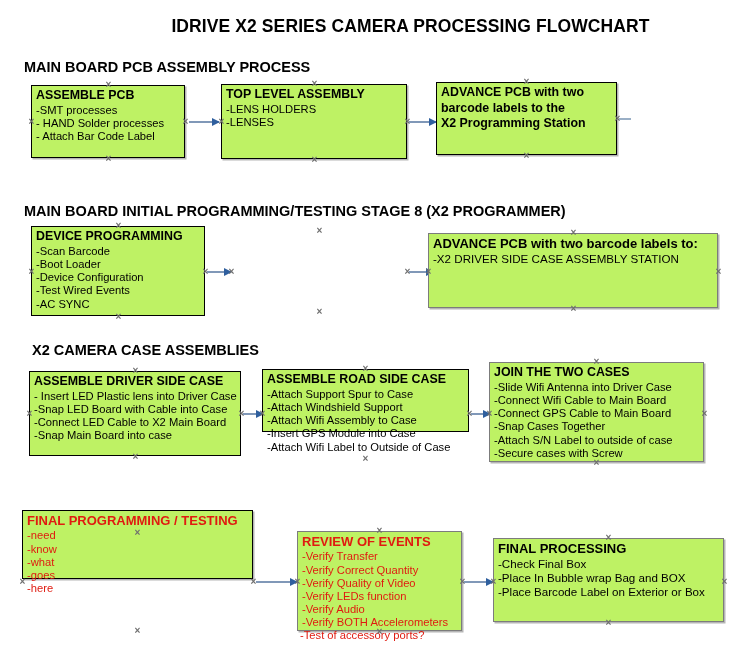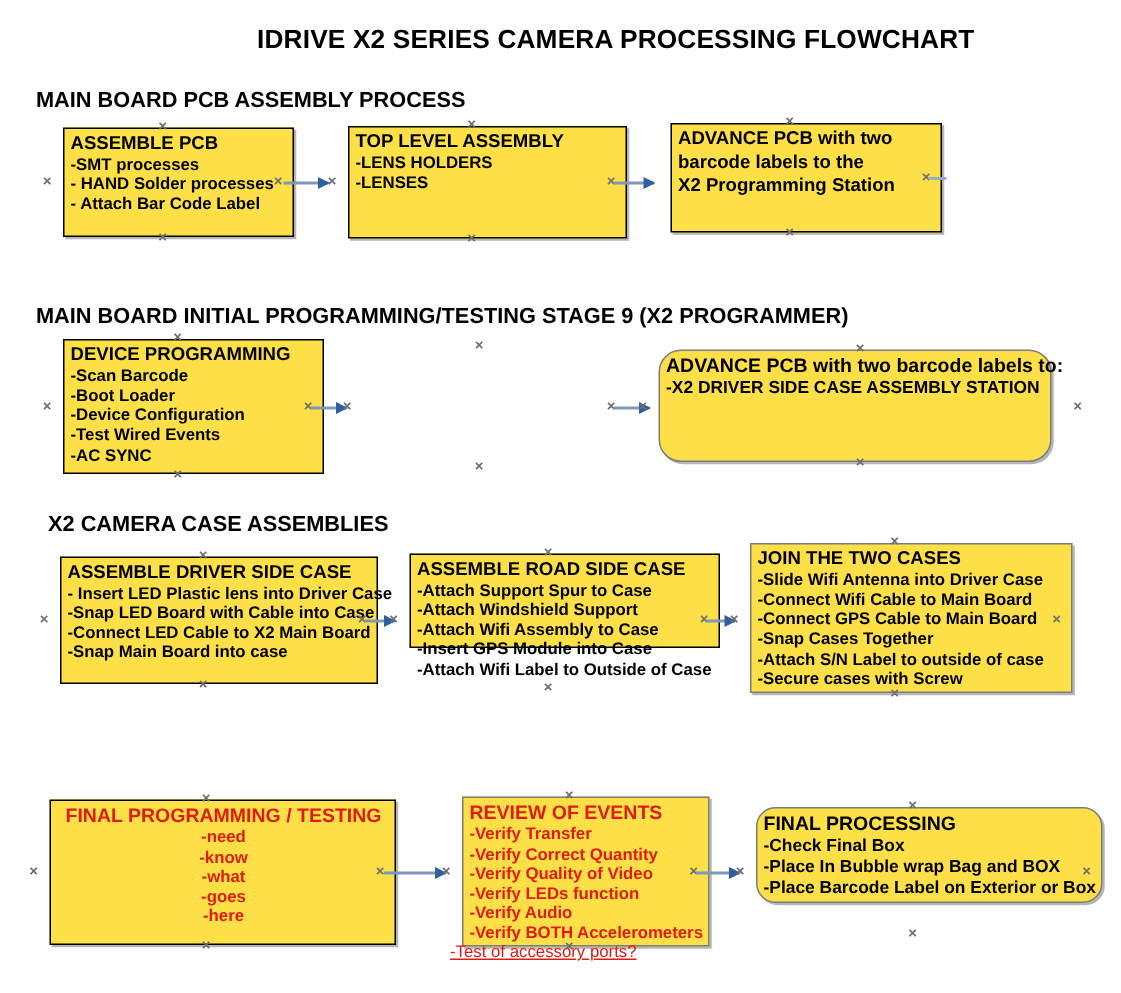--- a/index.html
+++ b/index.html
@@ -16,44 +16,43 @@
     font-size:17.5px;font-weight:bold;color:#000000;letter-spacing:.1px;margin-left:37px;
   }
   .section-head{
     position:absolute;font-size:14.5px;font-weight:bold;color:#000;
     white-space:nowrap;letter-spacing:0px;
   }
   .section-head .accent{color:#e01b10;}
 
   
   .box{
-    position:absolute;background:#fde047;
+    position:absolute;background:#bef264;
     box-sizing:border-box;
-    margin-left:11px;
   }
   .box.dark{border:1.4px solid #000;}
   .box.grey{border:1.6px solid #7c7c7c;}
   .box.shadow{box-shadow:1.5px 1.5px 0 rgba(120,120,120,.55);}
   .box-inner{
     position:absolute;left:4px;right:3px;top:2px;
     line-height:1.18;
   }
   .b-title{
     font-size:12.4px;font-weight:bold;color:#000;white-space:nowrap;
     margin-bottom:1px;
   }
-  .b-line{font-size:11.2px;color:#000;white-space:nowrap;font-weight:bold;}
+  .b-line{font-size:11.2px;color:#000;white-space:nowrap;}
   .red .b-title{color:#e01b10;}
   .red .b-line{color:#e01b10;}
   .t13 .b-title{font-size:13px;}
   .t12 .b-line{font-size:11.6px;}
 
   
   .overflow-line{
-    position:absolute;font-size:11.2px;color:#e01b10;white-space:nowrap;text-decoration:underline;
+    position:absolute;font-size:11.2px;color:#e01b10;white-space:nowrap;
   }
 
   
   .arrow{position:absolute;height:2px;background:#8098b8;}
   .arrow::after{
     content:"";position:absolute;right:-1px;top:50%;
     transform:translateY(-50%);
     width:0;height:0;
     border-top:4.5px solid transparent;
     border-bottom:4.5px solid transparent;
@@ -117,21 +116,21 @@
       <div class="b-title">barcode labels to the</div>
       <div class="b-title"> X2 Programming Station</div>
     </div>
   </div>
   <span class="hx" style="left:522px;top:77px;"></span>
   <span class="hx" style="left:522px;top:151px;"></span>
   <span class="hx" style="left:613px;top:114px;"></span>
   <div class="stub" style="left:619px;top:118px;width:12px;"></div>
 
   <div class="section-head" style="left:24px;top:203px;">
-    <span>MAIN BOARD INITIAL PROGRAMMING/TESTING STAGE 9 (X2 PROGRAMMER)</span>
+    <span>MAIN BOARD INITIAL PROGRAMMING/TESTING STAGE 8 (X2 PROGRAMMER)</span>
   </div>
 
   <div class="box dark" style="left:31px;top:226px;width:174px;height:90px;">
     <div class="box-inner">
       <div class="b-title">DEVICE PROGRAMMING</div>
       <div class="b-line">-Scan Barcode</div>
       <div class="b-line">-Boot Loader</div>
       <div class="b-line">-Device Configuration</div>
       <div class="b-line">-Test Wired Events</div>
       <div class="b-line">-AC SYNC</div>
@@ -144,21 +143,21 @@
 
   <div class="arrow" style="left:207px;top:271px;width:24px;"></div>
 
   <span class="hx" style="left:315px;top:226px;"></span>
   <span class="hx" style="left:315px;top:307px;"></span>
   <span class="hx" style="left:227px;top:267px;"></span>
   <span class="hx" style="left:403px;top:267px;"></span>
 
   <div class="arrow" style="left:409px;top:271px;width:24px;"></div>
 
-  <div class="box grey shadow t13 t12" style="left:428px;top:233px;width:262px;height:75px;border-radius:15px;">
+  <div class="box grey shadow t13 t12" style="left:428px;top:233px;width:290px;height:75px;">
     <div class="box-inner">
       <div class="b-title">ADVANCE PCB with two barcode labels to:</div>
       <div class="b-line">-X2 DRIVER  SIDE  CASE  ASSEMBLY STATION</div>
     </div>
   </div>
   <span class="hx" style="left:569px;top:228px;"></span>
   <span class="hx" style="left:569px;top:304px;"></span>
   <span class="hx" style="left:424px;top:267px;"></span>
   <span class="hx" style="left:714px;top:267px;"></span>
 
@@ -209,21 +208,21 @@
       <div class="b-line">-Attach S/N Label to outside of case</div>
       <div class="b-line">-Secure cases with Screw</div>
     </div>
   </div>
   <span class="hx" style="left:592px;top:357px;"></span>
   <span class="hx" style="left:592px;top:458px;"></span>
   <span class="hx" style="left:485px;top:409px;"></span>
   <span class="hx" style="left:700px;top:409px;"></span>
 
 
-  <div class="box dark red shadow t13" style="left:22px;top:533px;width:231px;height:97px;text-align:center;">
+  <div class="box dark red shadow t13" style="left:22px;top:510px;width:231px;height:69px;">
     <div class="box-inner">
       <div class="b-title">FINAL PROGRAMMING / TESTING</div>
       <div class="b-line">-need</div>
       <div class="b-line">-know</div>
       <div class="b-line">-what</div>
       <div class="b-line">-goes</div>
       <div class="b-line">-here</div>
     </div>
   </div>
   <span class="hx" style="left:133px;top:528px;"></span>
@@ -245,21 +244,21 @@
     </div>
   </div>
   <div class="overflow-line" style="left:300px;top:629px;">-Test of accessory ports?</div>
   <span class="hx" style="left:375px;top:526px;"></span>
   <span class="hx" style="left:375px;top:627px;"></span>
   <span class="hx" style="left:293px;top:577px;"></span>
   <span class="hx" style="left:458px;top:577px;"></span>
 
   <div class="arrow" style="left:464px;top:581px;width:29px;"></div>
 
-  <div class="box grey shadow t13 t12" style="left:493px;top:538px;width:231px;height:64px;border-radius:13px;">
+  <div class="box grey shadow t13 t12" style="left:493px;top:538px;width:231px;height:84px;">
     <div class="box-inner">
       <div class="b-title">FINAL PROCESSING</div>
       <div class="b-line"> -Check Final Box</div>
       <div class="b-line">-Place In Bubble wrap Bag and BOX</div>
       <div class="b-line">-Place Barcode Label on Exterior or Box</div>
     </div>
   </div>
   <span class="hx" style="left:604px;top:533px;"></span>
   <span class="hx" style="left:604px;top:618px;"></span>
   <span class="hx" style="left:489px;top:577px;"></span>

